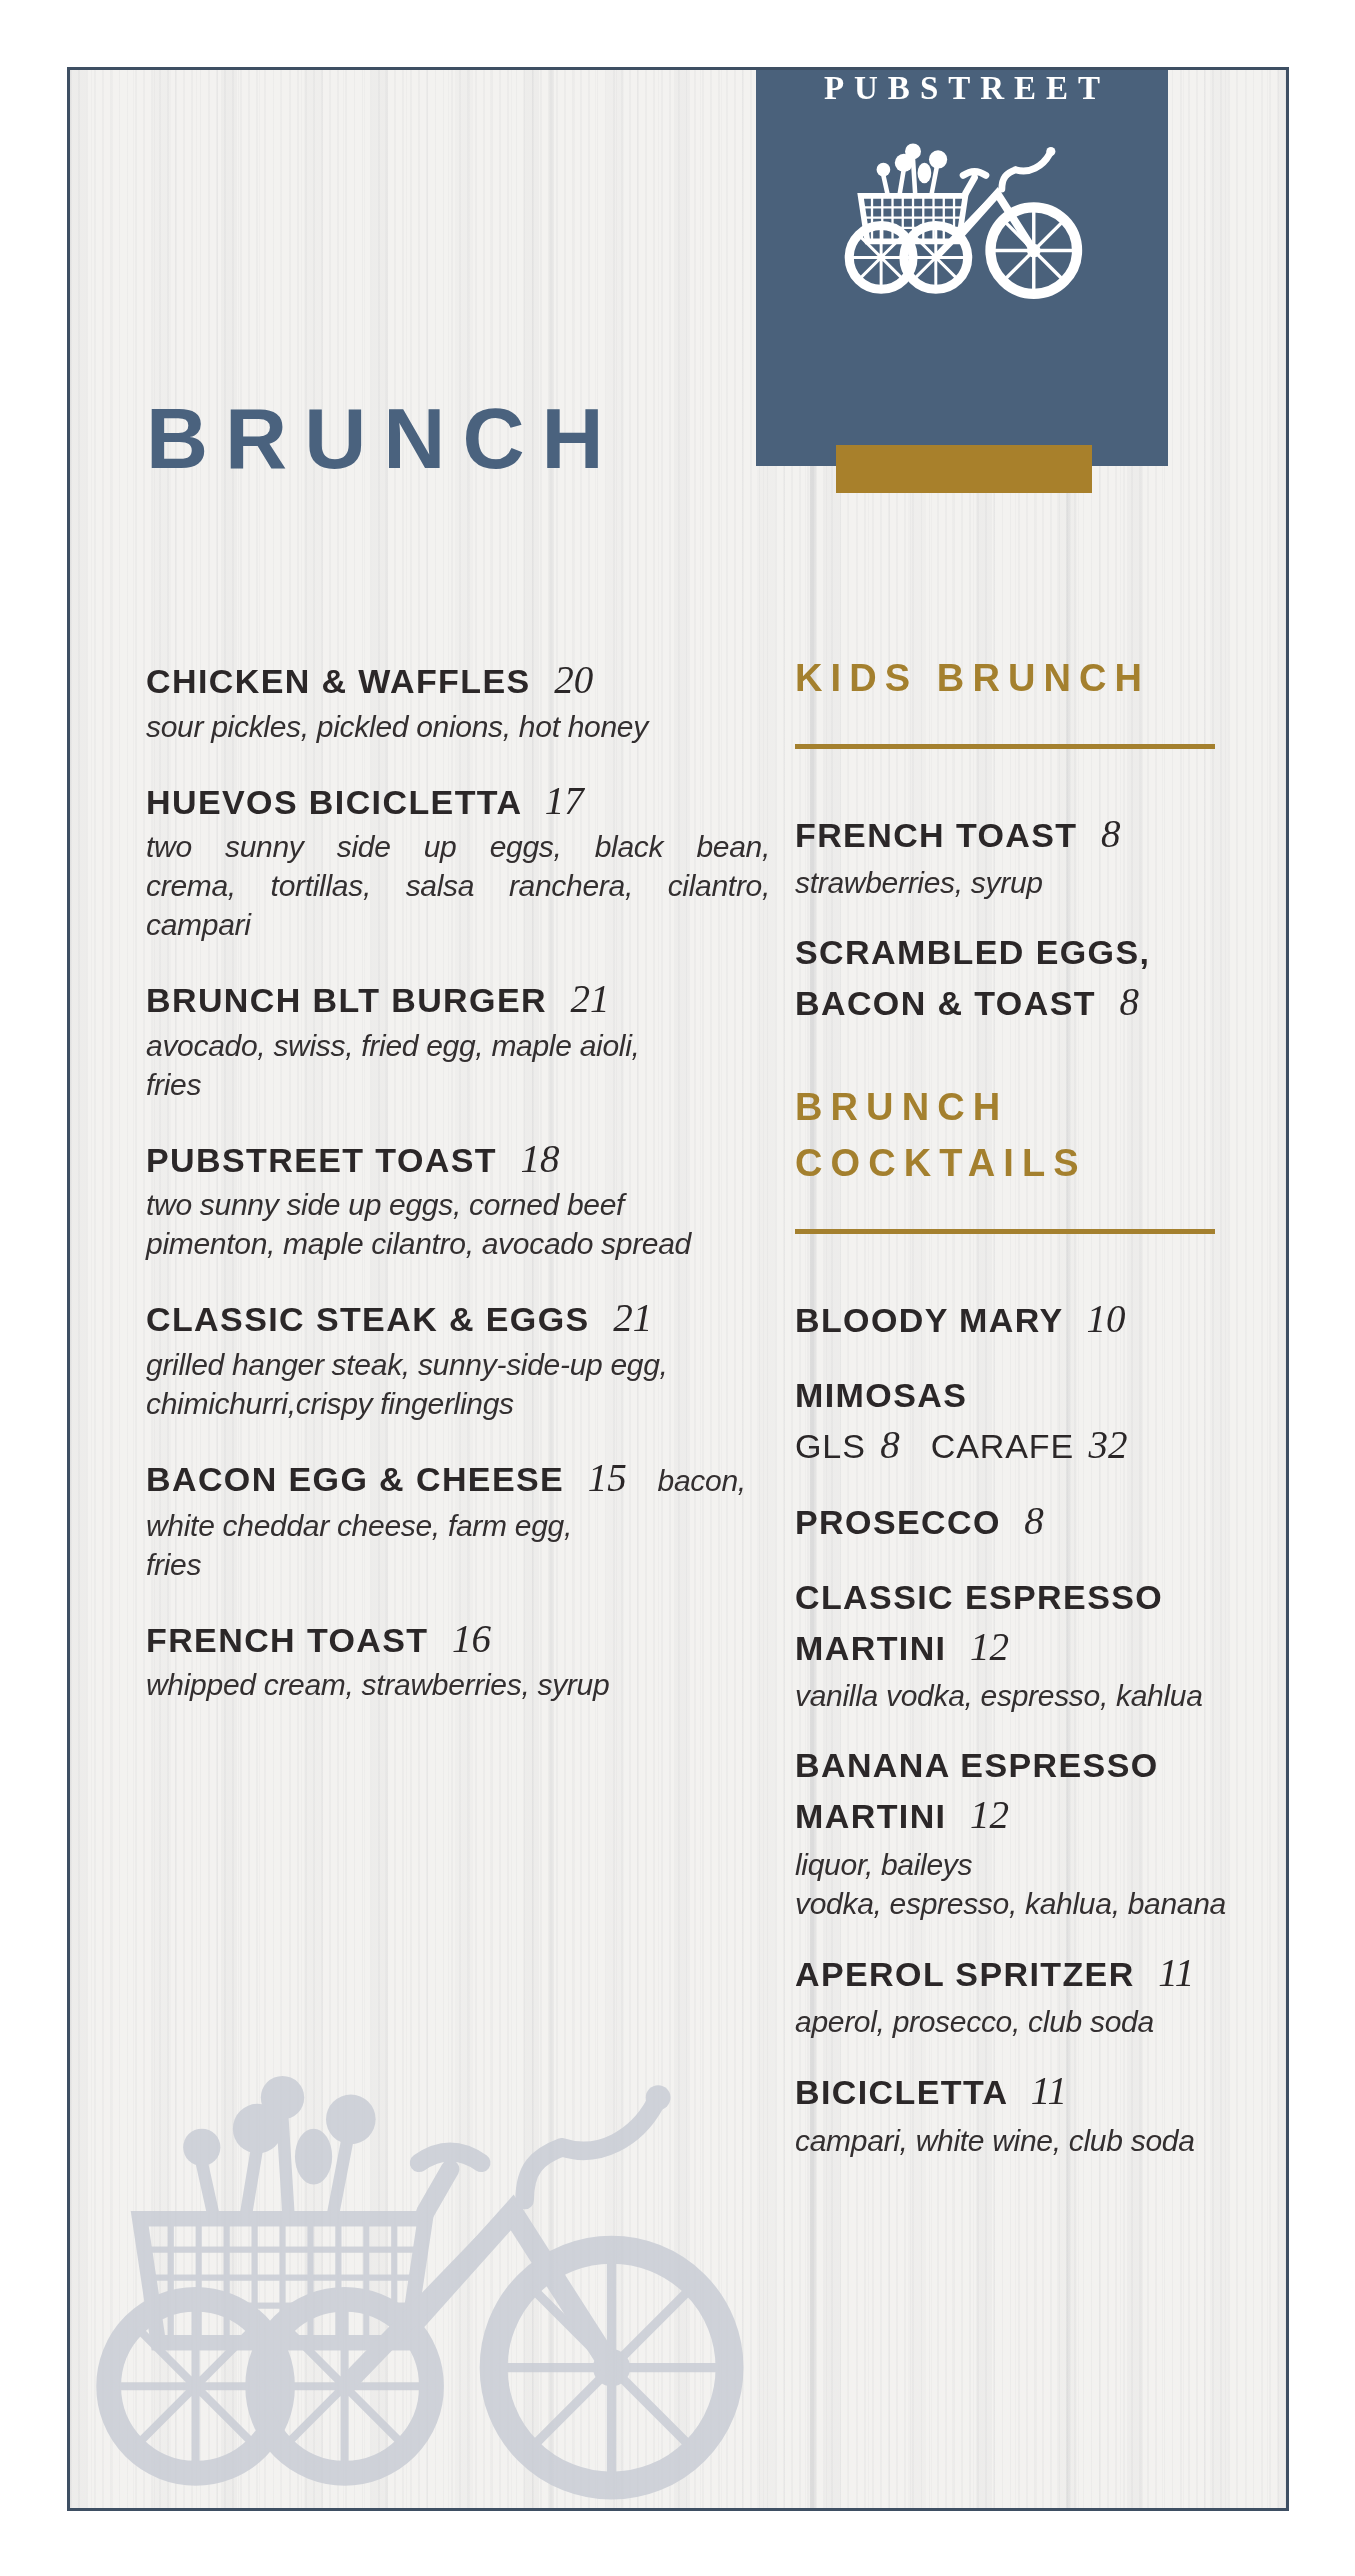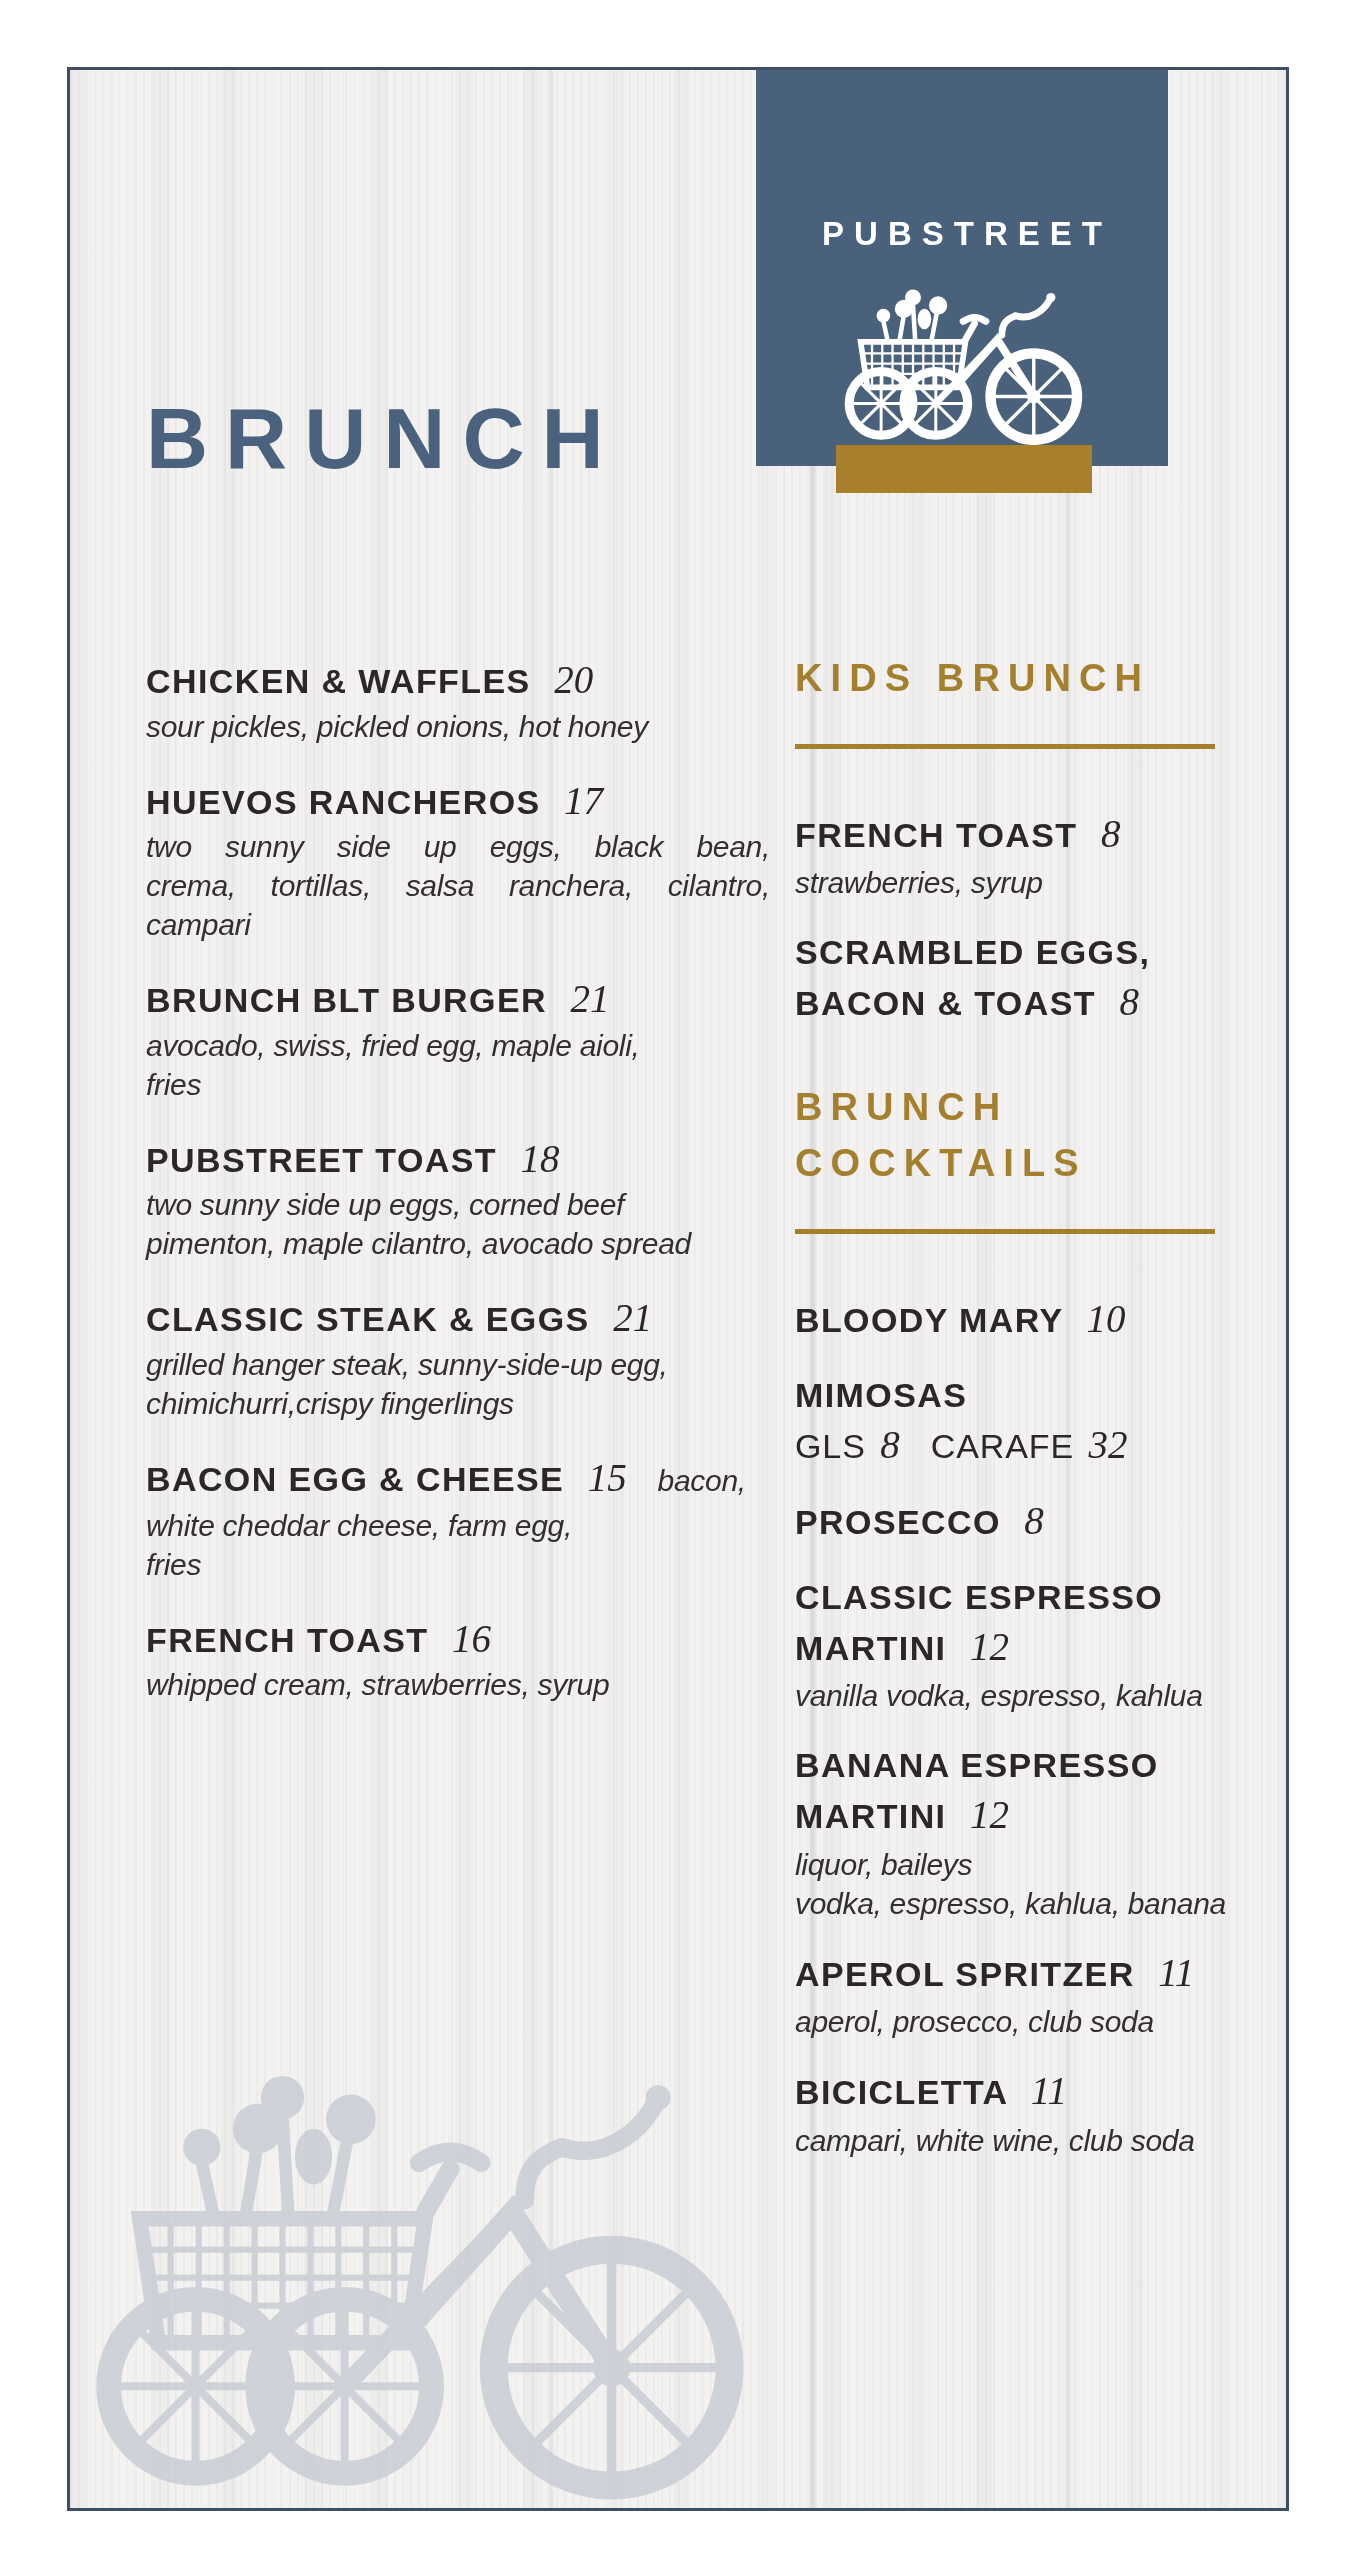--- a/index.html
+++ b/index.html
@@ -19,22 +19,22 @@
       linear-gradient(90deg, rgba(0,0,0,0) 0 60.8%, rgba(105,110,122,.17) 60.9% 61.15%, rgba(0,0,0,0) 61.4% 100%),
       linear-gradient(90deg, rgba(0,0,0,0) 0 39.4%, rgba(105,110,122,.10) 39.5% 39.65%, rgba(0,0,0,0) 39.8% 100%),
       linear-gradient(90deg, rgba(0,0,0,0) 0 81.9%, rgba(105,110,122,.09) 82% 82.18%, rgba(0,0,0,0) 82.35% 100%);
   }
   
   .logo-box{
     position:absolute;left:686px;top:0;width:412px;height:396px;
     background:#4a617b;display:flex;flex-direction:column;align-items:center;
   }
   .brand{
-    margin-top:145px;color:#ffffff;font-weight:700;font-size:33px;
-    letter-spacing:10px;text-indent:10px;
+    color:#ffffff;font-weight:700;font-size:33px;
+    letter-spacing:10px;text-indent:10px;font-family:Liberation Serif, serif;
   }
   .logo-bike{width:262px;margin-top:16.3px;color:#ffffff;}
   .gold-bar{position:absolute;left:766px;top:375px;width:256px;height:48px;background:#a8802b;}
   
   .page-title{
     position:absolute;left:76px;top:325px;
     font-size:86px;font-weight:700;letter-spacing:17px;color:#4a627e;line-height:1;
   }
   
   .col-left{position:absolute;left:76px;top:588px;width:624px;}
@@ -129,21 +129,21 @@
       <span class="pr">20</span>
       
     </div>
 
     <div class="desc">
           <div class="dline">sour pickles, pickled onions, hot honey</div>
         </div>
   </div>
       <div class="item">
     <div class="item-title">
-      <span class="nm">HUEVOS RANCHEROS</span>
+      <span class="nm">HUEVOS BICICLETTA</span>
       <span class="pr">17</span>
       
     </div>
 
     <div class="desc">
           <div class="dline just">two sunny side up eggs, black bean,</div>
           <div class="dline just">crema, tortillas, salsa ranchera, cilantro,</div>
           <div class="dline">campari</div>
         </div>
   </div>

